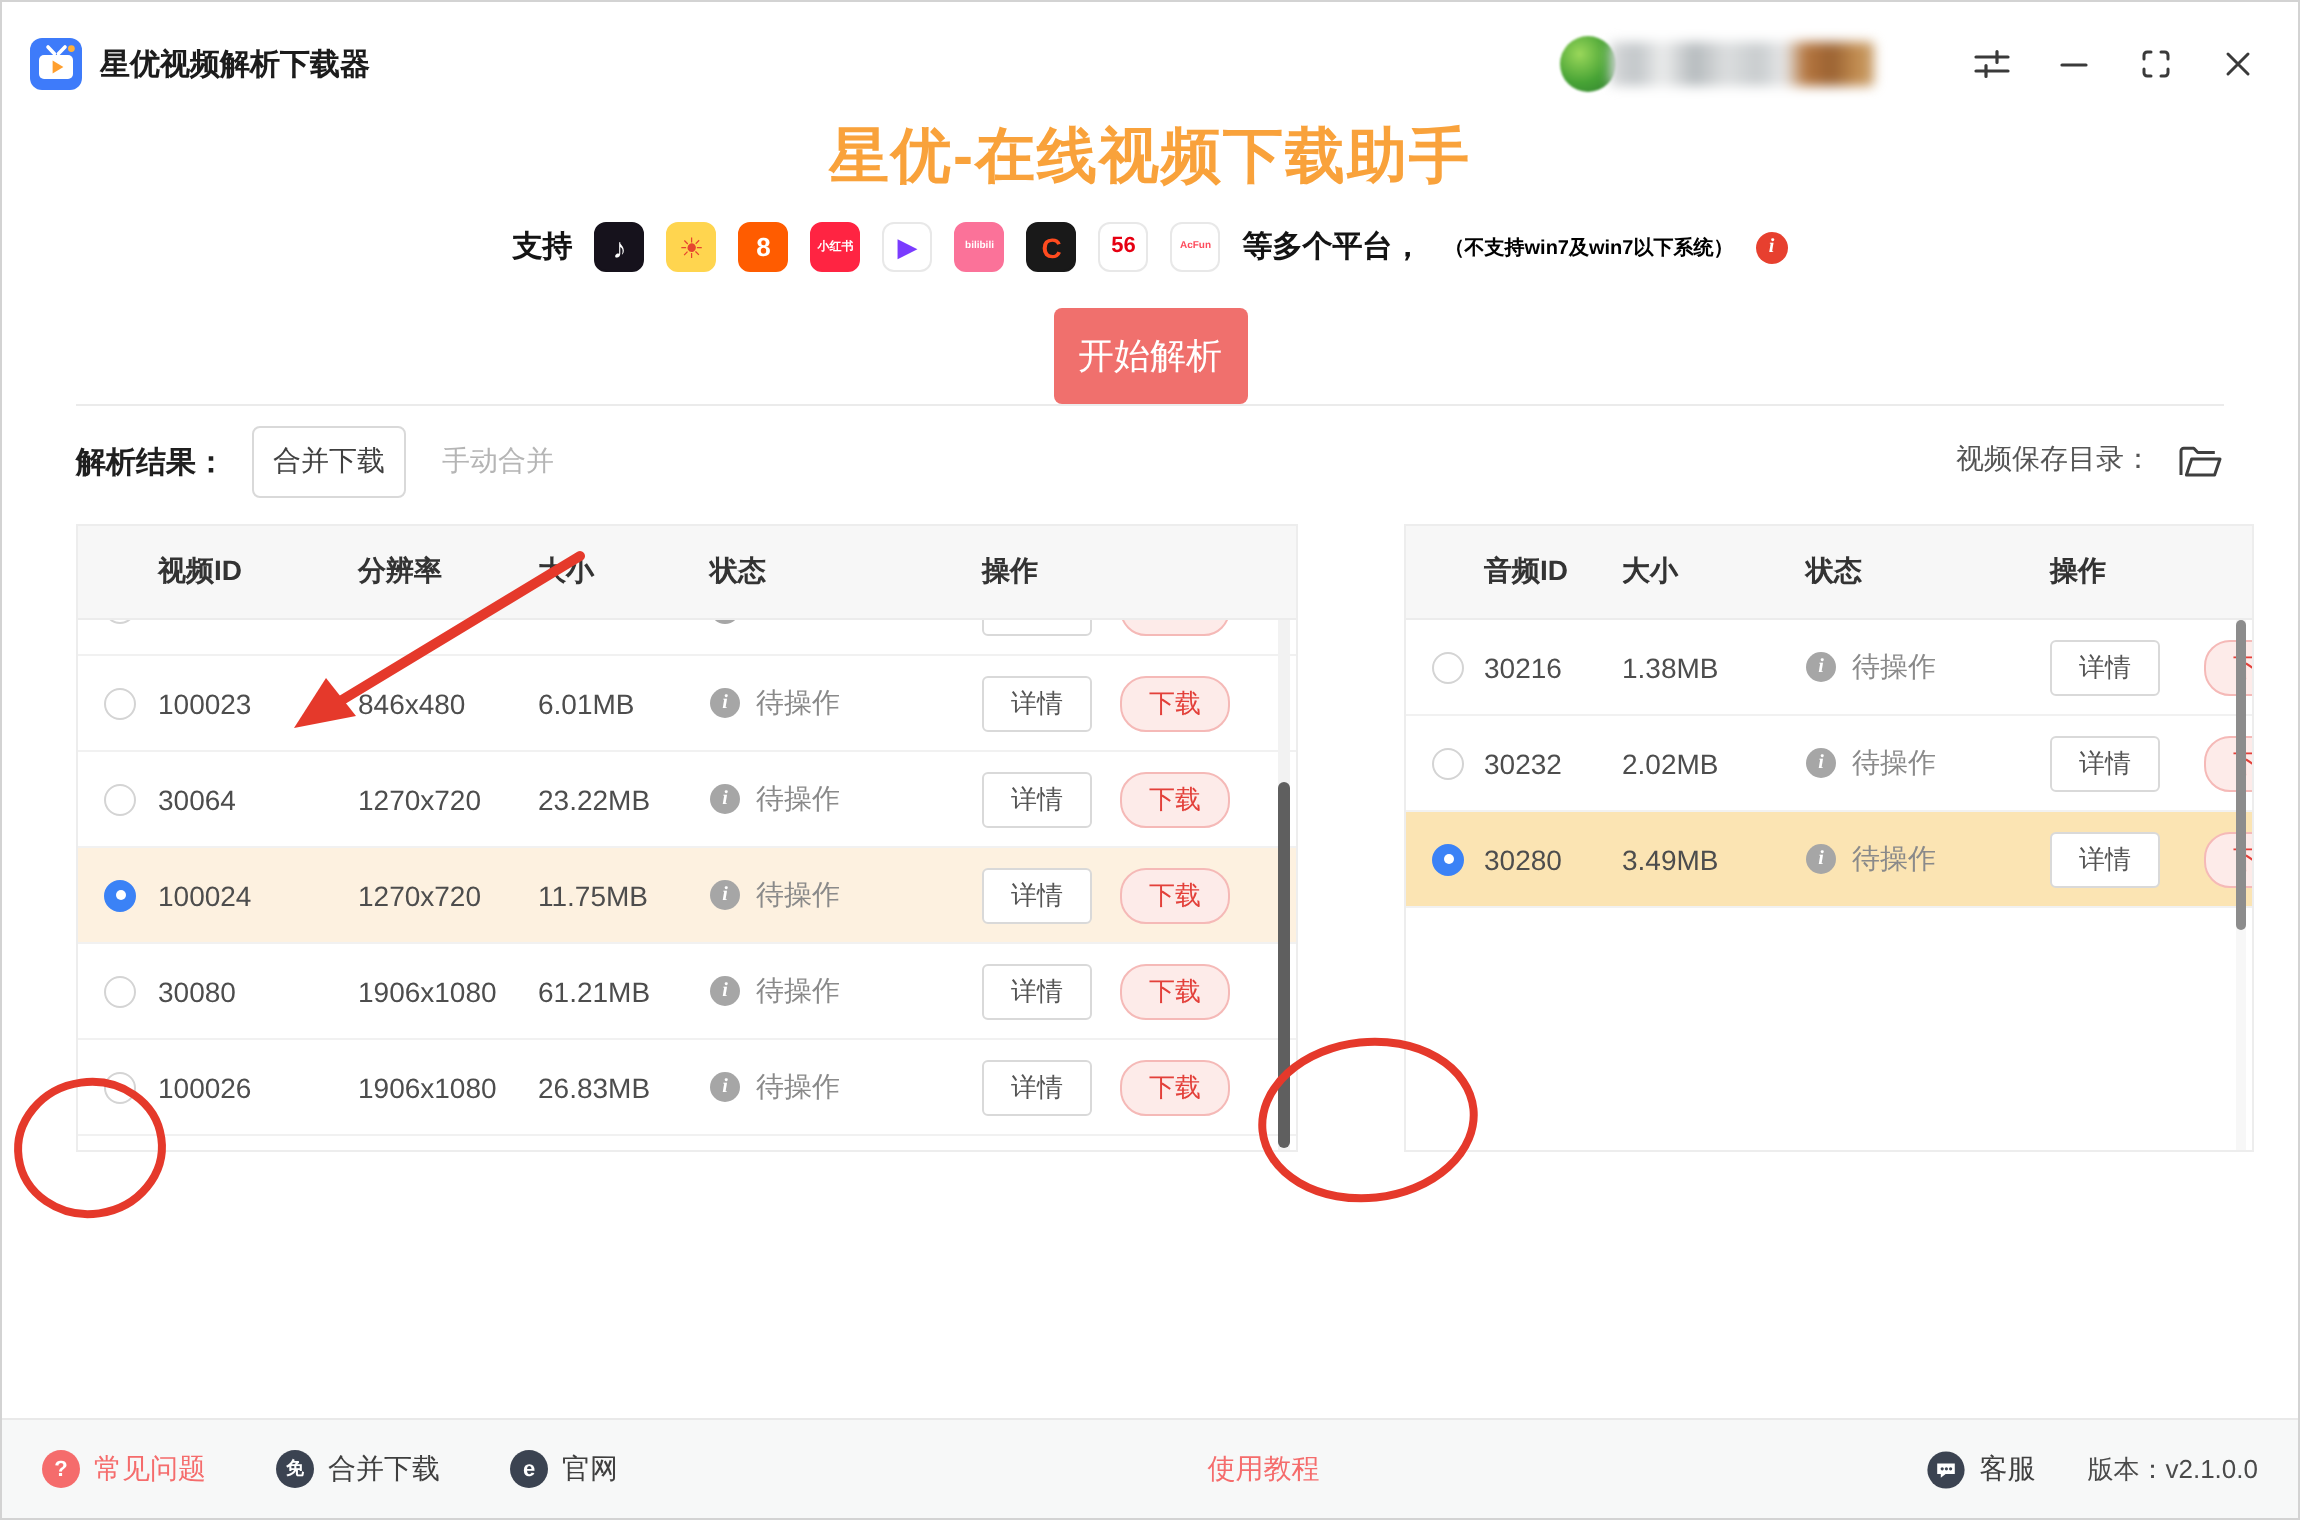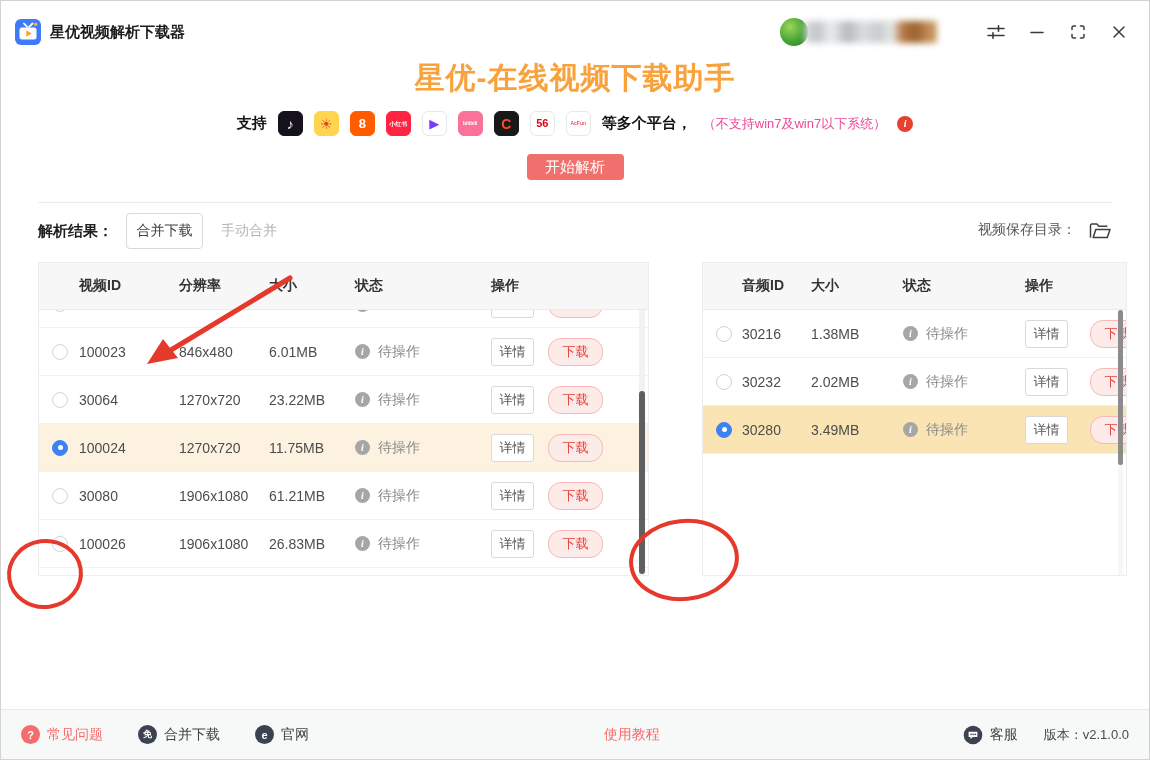--- a/index.html
+++ b/index.html
@@ -19,30 +19,30 @@
     filter:blur(3px); }
   .win-controls { display:flex; align-items:center; }
   .win-btn { width:24px; height:30px; display:flex; align-items:center; justify-content:center; margin-left:17px; cursor:pointer; color:#333; }
 
   
   .main { flex:1; padding:0 37px; position:relative; }
   .page-title { text-align:center; font-size:30px; font-weight:bold; color:#f9a23b; letter-spacing:1px; padding-top:11px; }
   .support-row { display:flex; align-items:center; justify-content:center; gap:11px; margin-top:9px; height:31px; }
   .support-label, .support-suffix { font-size:15px; font-weight:bold; color:#141414; }
   .p-icon { width:25px; height:25px; border-radius:6px; border:1px solid transparent; display:flex; align-items:center; justify-content:center; font-weight:bold; overflow:hidden; text-align:center; line-height:1; flex:none; }
-  .support-warning { font-size:13px; font-weight:normal; color:#ec4899; }
+  .support-warning { font-size:10px; font-weight:bold; color:#000000; }
   .info-red { width:16px; height:16px; border-radius:50%; background:#e7402f; color:#fff; font-size:10px; font-weight:bold; font-style:italic; font-family:"Liberation Serif",serif; display:flex; align-items:center; justify-content:center; }
 
   .url-box { margin-top:13px; height:117px; border:1px solid #cfcfcf; border-radius:3px; background:#fff; padding:11px 13px; font-size:13px; color:#5a5a5a; position:relative; word-break:break-all; line-height:1.45; cursor:text; }
   .url-box .blurred { filter:blur(3px); opacity:.8; }
   .url-box::after { content:""; position:absolute; right:2px; bottom:2px; width:11px; height:11px;
     background:linear-gradient(135deg, transparent 42%, #bdbdbd 42% 50%, transparent 50% 66%, #bdbdbd 66% 74%, transparent 74%); }
 
   .parse-row { text-align:center; margin-top:15px; height:38px; }
-  .parse-btn { width:97px; height:26px; background:#f0706d; color:#fff; border:none; border-radius:4px; font-size:15px; cursor:pointer; font-family:inherit; }
+  .parse-btn { width:97px; height:48px; background:#f0706d; color:#fff; border:none; border-radius:4px; font-size:18px; cursor:pointer; font-family:inherit; }
 
   .divider { border:none; border-top:1px solid #ebebeb; margin-top:10px; }
 
   
   .result-bar { display:flex; align-items:center; margin-top:9px; height:38px; }
   .result-label { font-size:15px; font-weight:bold; color:#1f1f1f; }
   .tab { margin-left:18px; font-size:14px; color:#b5b5b5; cursor:pointer; }
   .tab.active { margin-left:13px; width:77px; height:36px; border:1px solid #d9d9d9; border-radius:4px; background:#fff; display:flex; align-items:center; justify-content:center; color:#404040; }
   .rb-right { margin-left:auto; display:flex; }
   .dir-label { font-size:14px; color:#555; }
@@ -63,21 +63,21 @@
   .panel-audio .trow.selected { background:#fbe4b3; }
   .partial-row { height:18px; overflow:hidden; border-bottom:1px solid #f1f1f1; }
   .partial-row .inner { margin-top:-30px; border-bottom:none; }
   .radio { width:16px; height:16px; border:1px solid #d4d4d4; border-radius:50%; background:#fff; display:inline-flex; align-items:center; justify-content:center; cursor:pointer; }
   .radio.checked { background:#3b82f6; border-color:#3b82f6; }
   .radio.checked::after { content:""; width:5px; height:5px; border-radius:50%; background:#fff; }
   .status { display:flex; align-items:center; gap:8px; color:#8a8a8a; }
   .info-i { width:15px; height:15px; border-radius:50%; background:#a6a6a6; color:#fff; font-size:10px; font-weight:bold; font-style:italic; font-family:"Liberation Serif",serif; display:flex; align-items:center; justify-content:center; flex:none; }
   .actions { display:flex; gap:14px; align-items:center; }
   .agrid .actions { gap:22px; }
-  .btn-detail { width:43px; height:28px; background:#fff; border:1px solid #d9d9d9; border-radius:3px; color:#555; font-size:13px; cursor:pointer; font-family:inherit; }
+  .btn-detail { width:55px; height:28px; background:#fff; border:1px solid #d9d9d9; border-radius:3px; color:#555; font-size:13px; cursor:pointer; font-family:inherit; }
   .btn-download { width:55px; height:28px; background:#fdebe9; border:1px solid #f5b9b7; border-radius:13px; color:#e3403a; font-size:13px; cursor:pointer; font-family:inherit; }
   .sbar-track { position:absolute; top:47px; width:6px; height:266px; background:#f2f2f2; }
   .panel-video .sbar-track { right:3px; }
   .panel-audio .sbar-track { right:3px; width:5px; background:#f7f7f7; }
   .sbar-thumb { position:absolute; width:100%; border-radius:3px; background:#5f5f5f; }
   .panel-video .sbar-thumb { top:81px; height:183px; }
   .panel-audio .sbar-thumb { top:0; height:155px; background:#8c8c8c; }
 
   
   .footer { height:50px; flex:none; background:#f7f8f8; border-top:1px solid #e9e9e9; display:flex; align-items:center; padding:0 20px; position:relative; }

